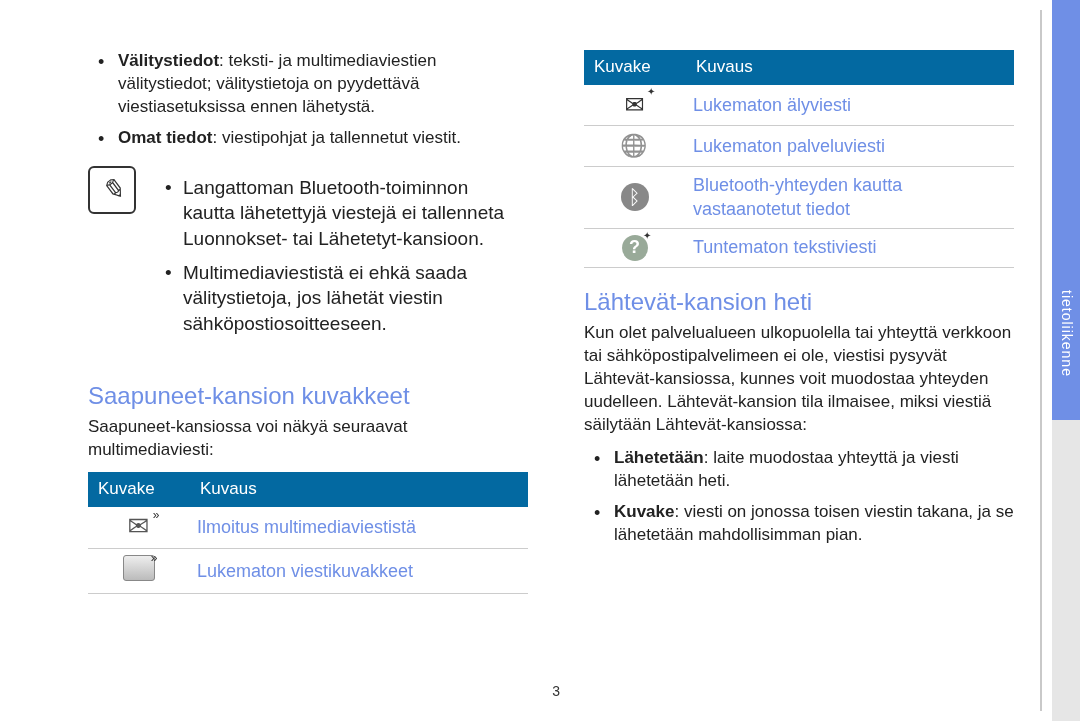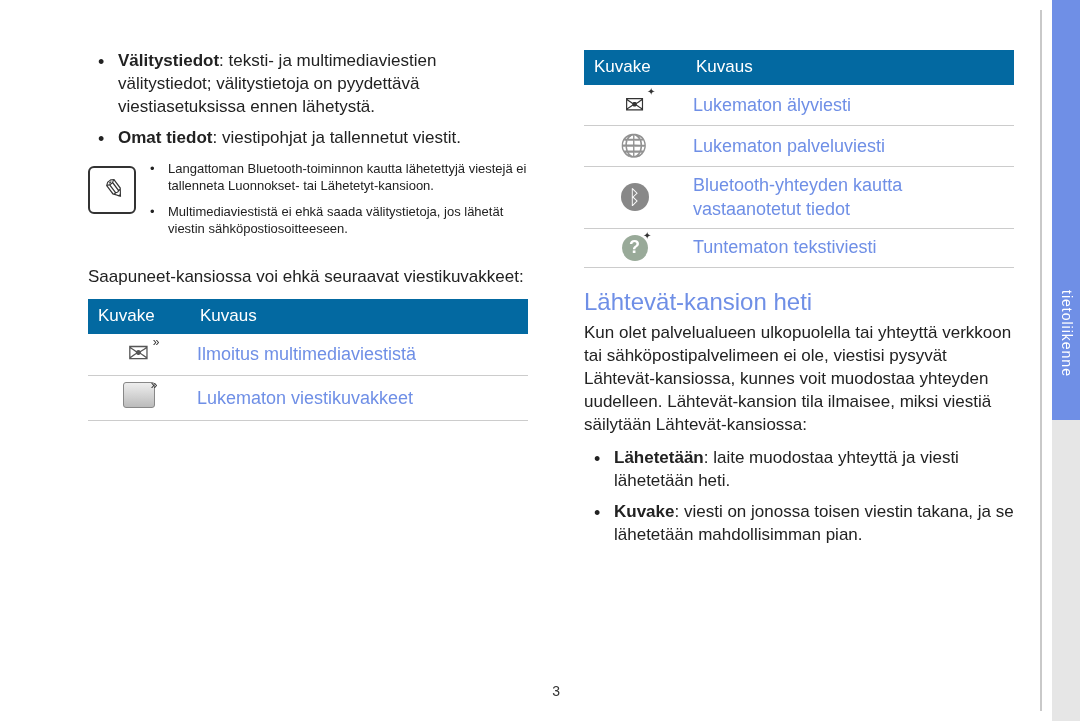--- a/index.html
+++ b/index.html
@@ -65,22 +65,22 @@
     display: flex; align-items: center; justify-content: center;
     font-size: 28px;
     font-style: italic;
     color: #333;
     flex-shrink: 0;
     margin-top: 6px;
   }
   ul.sub {
     list-style: none;
     padding: 0;
-    margin: 0;
-    font-size: 13px;
+    margin: 15px;
+    font-size: 19px;
   }
   ul.sub > li {
     position: relative;
     padding-left: 18px;
     margin-bottom: 8px;
   }
   ul.sub > li::before {
     content: "•";
     position: absolute;
     left: 0; top: 0;
@@ -202,21 +202,22 @@
       </ul>
 
       <div class="notebox">
         <div class="note-icon">✎</div>
         <ul class="sub">
           <li>Langattoman Bluetooth-toiminnon kautta lähetettyjä viestejä ei tallenneta Luonnokset- tai Lähetetyt-kansioon.</li>
           <li>Multimediaviestistä ei ehkä saada välitystietoja, jos lähetät viestin sähköpostiosoitteeseen.</li>
         </ul>
       </div>
 
-      <p class="intro">Saapuneet-kansiossa voi ehkä seuraavat viestikuvakkeet:</p>
+      <h2 class="section">Saapuneet-kansion kuvakkeet</h2>
+      <p class="intro">Saapuneet-kansiossa voi näkyä seuraavat multimediaviesti:</p>
 
       <table class="icon-table">
         <tbody>
             <tr>
           <th>Kuvake</th>
           <th>Kuvaus</th>
         </tr>
         <tr>
           <td class="iconcell"><span class="ico env mm"></span></td>
           <td>Ilmoitus multimediaviestistä</td>

